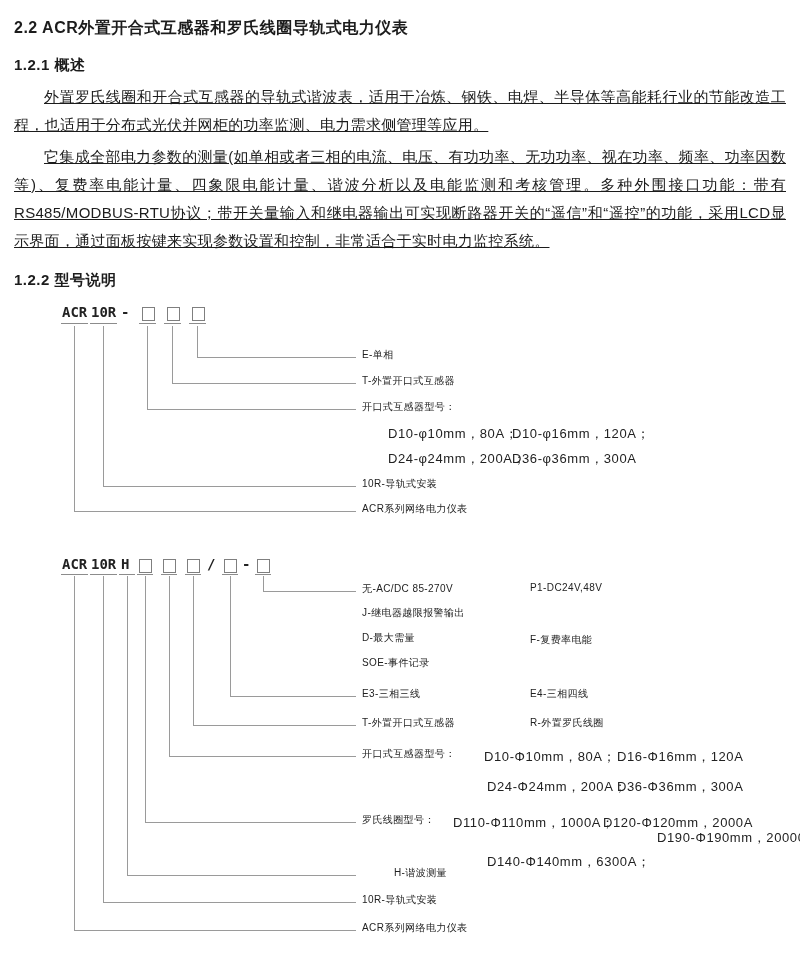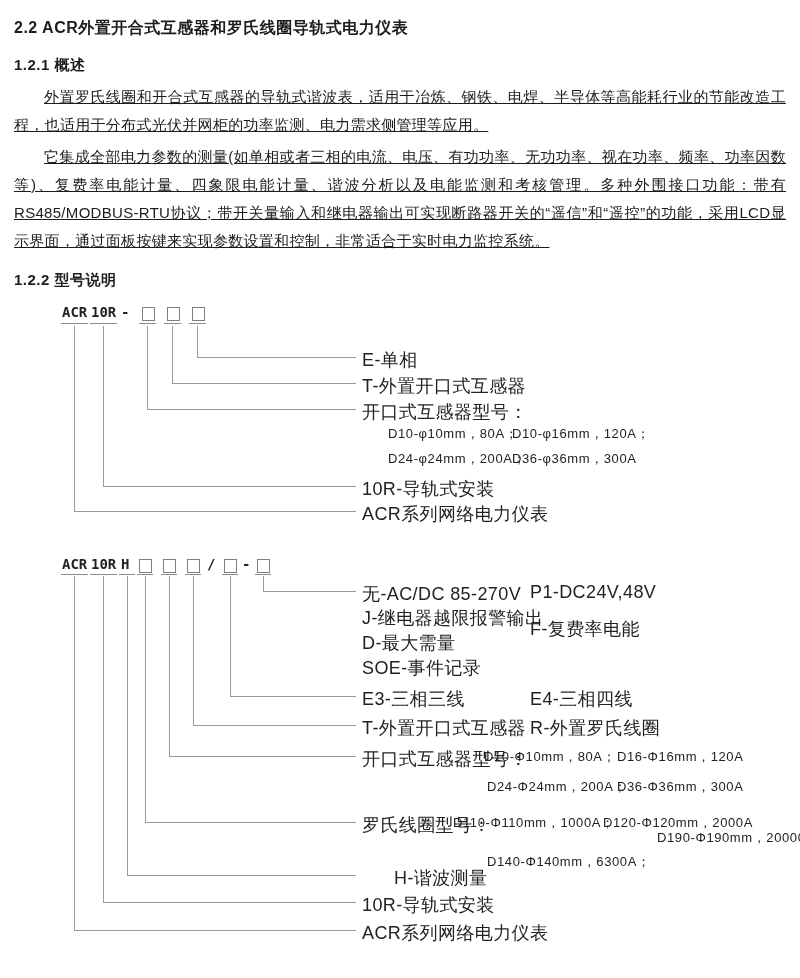--- a/index.html
+++ b/index.html
@@ -14,21 +14,21 @@
   .para{
     width:772px;font-size:15px;line-height:28px;text-indent:2em;
     text-align:justify;letter-spacing:.3px;text-decoration:underline;
   }
   
   .tk{position:absolute;font-family:"DejaVu Sans Mono",monospace;font-size:14px;font-weight:bold;color:#222;white-space:nowrap;}
   .bx{position:absolute;width:11px;height:12px;border:1.5px solid #7f7f7f;background:#fff;}
   .ul{position:absolute;height:0;border-top:1.2px solid #8c8c8c;}
   .vl{position:absolute;width:0;border-left:1.2px solid #9a9a9a;}
   .hl{position:absolute;height:0;border-top:1.2px solid #9a9a9a;}
-  .lb{position:absolute;font-size:18px;color:#222;white-space:nowrap;letter-spacing:.4px;}
+  .lb{position:absolute;font-size:10px;color:#222;white-space:nowrap;letter-spacing:.4px;}
   .lb.sm{font-size:13px;letter-spacing:.6px;}
 </style>
 </head>
 <body>
 
 <div class="page">
 
   <div class="abs h1" style="left:14px;top:18px;">2.2 ACR外置开合式互感器和罗氏线圈导轨式电力仪表</div>
   <div class="abs h2" style="left:14px;top:56px;">1.2.1 概述</div>
   <div class="abs para" style="left:14px;top:83px;">外置罗氏线圈和开合式互感器的导轨式谐波表，适用于冶炼、钢铁、电焊、半导体等高能耗行业的节能改造工程，也适用于分布式光伏并网柜的功率监测、电力需求侧管理等应用。</div>
@@ -121,21 +121,21 @@
 
     <div class="vl" style="left:74px;top:31px;height:354px;"></div>
     <div class="hl" style="left:74px;top:385px;width:282px;"></div>
 
     <span class="lb" style="left:362px;top:37px;">无-AC/DC 85-270V</span>
     <span class="lb" style="left:530px;top:37px;">P1-DC24V,48V</span>
 
     <span class="lb" style="left:362px;top:61px;">J-继电器越限报警输出</span>
 
     <span class="lb" style="left:362px;top:86px;">D-最大需量</span>
-    <span class="lb" style="left:530px;top:72px;">F-复费率电能</span>
+    <span class="lb" style="left:530px;top:88px;">F-复费率电能</span>
 
     <span class="lb" style="left:362px;top:111px;">SOE-事件记录</span>
 
     <span class="lb" style="left:362px;top:142px;">E3-三相三线</span>
     <span class="lb" style="left:530px;top:142px;">E4-三相四线</span>
 
     <span class="lb" style="left:362px;top:171px;">T-外置开口式互感器</span>
     <span class="lb" style="left:530px;top:171px;">R-外置罗氏线圈</span>
 
     <span class="lb" style="left:362px;top:202px;">开口式互感器型号：</span>

